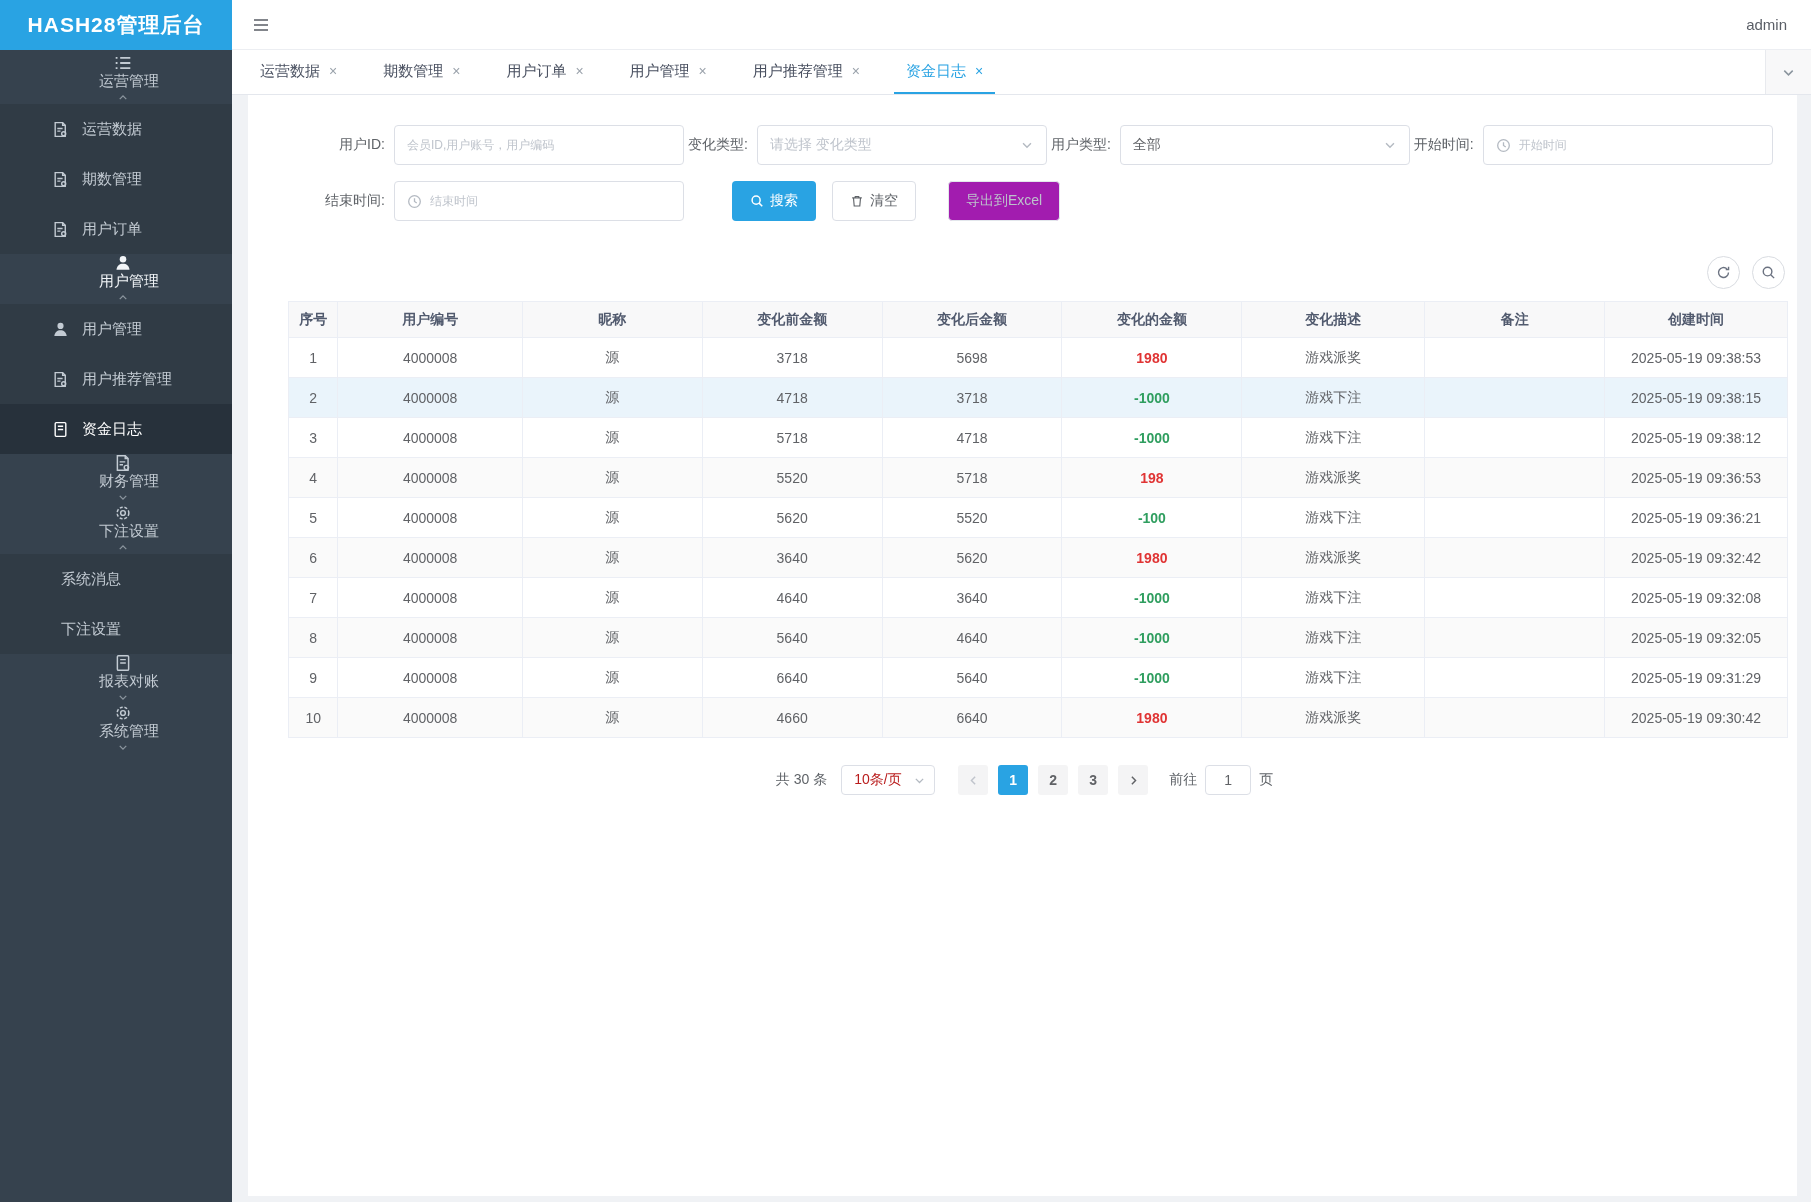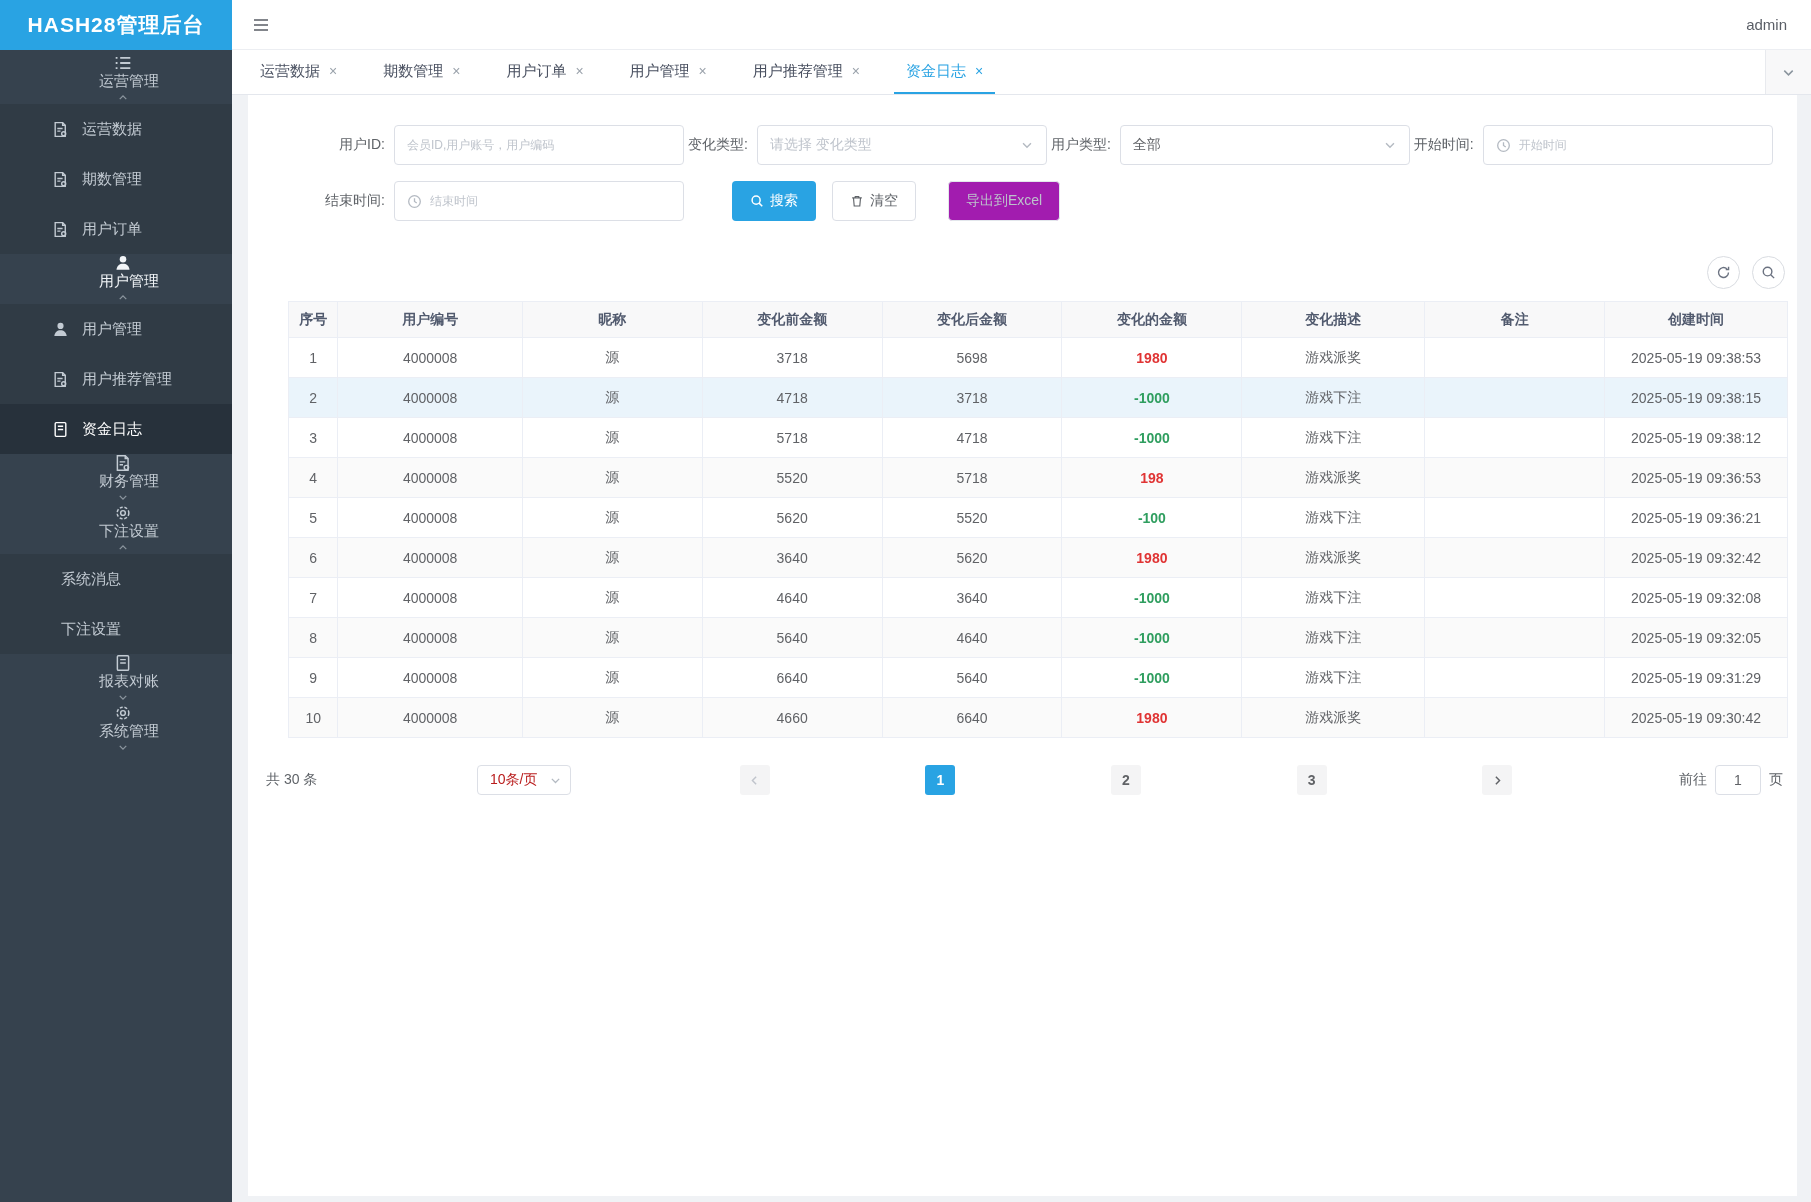--- a/index.html
+++ b/index.html
@@ -86,21 +86,21 @@
   .grid th, .grid td { border:1px solid #ebeef5; text-align:center; height:40px;
                        padding:0 6px; overflow:hidden; white-space:nowrap; }
   .grid th { background:#f8f8f9; color:#515a6e; font-weight:bold; height:36px; }
   .grid td { color:#606266; }
   .grid tr.stripe td { background:#fafafa; }
   .grid tr.hovered td { background:#eaf4fb; }
   .grid td.amt { font-weight:bold; }
   .grid td.pos { color:#e03434; }
   .grid td.neg { color:#2f9e5f; }
 
-  .pager { display:flex; align-items:center; justify-content:space-between; margin:27px 14px 0 0;
+  .pager { display:flex; align-items:center; justify-content:center; margin:27px 14px 0 0;
            color:#5f6368; font-size:14px; }
   .pager .total { margin-right:14px; }
   .size-select { width:94px; height:30px; border:1px solid #dcdfe6; border-radius:4px;
                  display:flex; align-items:center; justify-content:space-between;
                  padding:0 8px 0 12px; color:#b91c1c; margin-right:18px; cursor:pointer; }
   .size-select svg { width:13px; height:13px; color:#b4bac2; }
   .pg-btn { min-width:30px; height:30px; border-radius:3px; background:#f4f4f5; margin:0 5px;
             display:flex; align-items:center; justify-content:center; cursor:pointer;
             color:#606266; font-weight:bold; padding:0 4px; }
   .pg-btn svg { width:13px; height:13px; }

